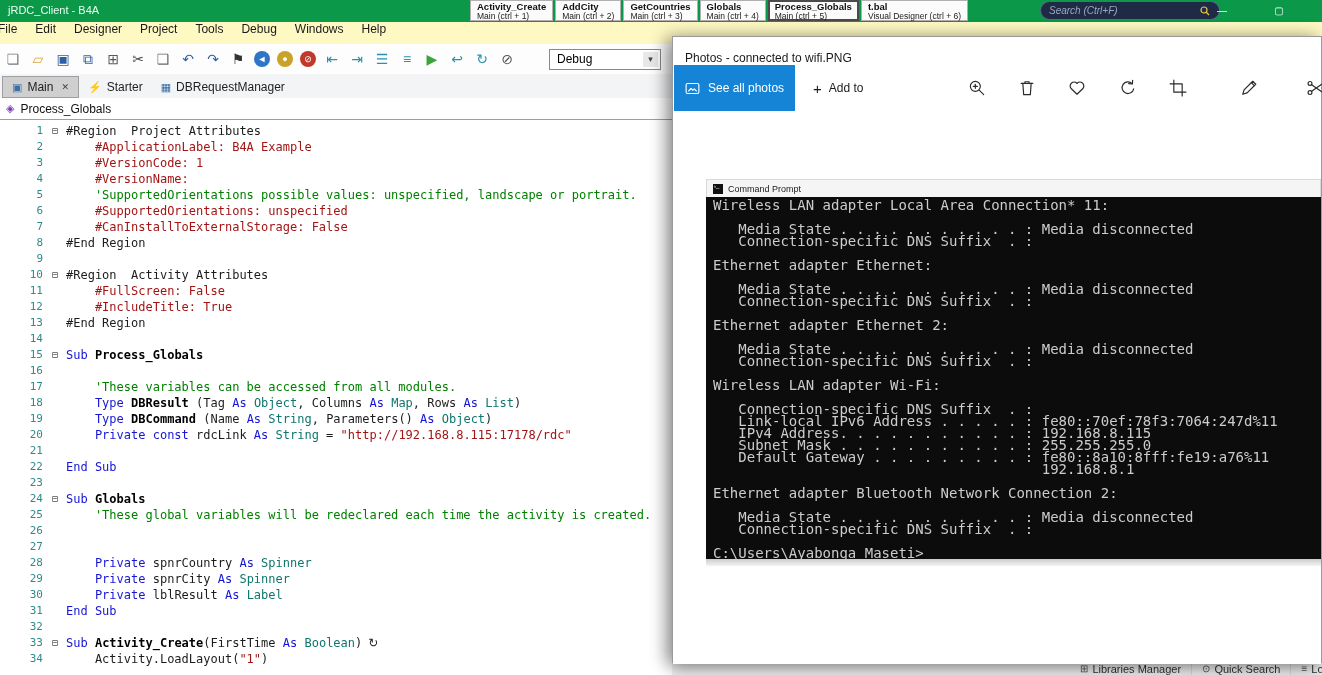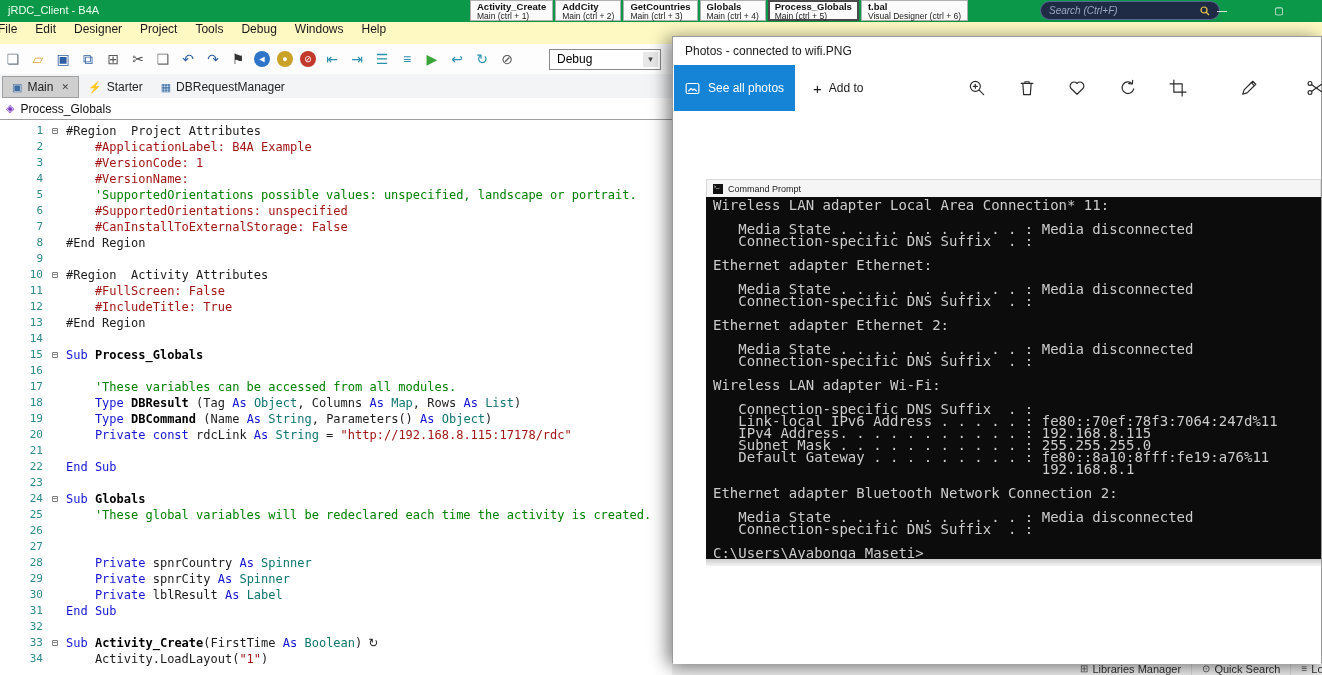--- a/index.html
+++ b/index.html
@@ -53,21 +53,21 @@
   .line-icon{margin-left:6px;color:#222;font-size:12px;font-family:"Liberation Sans",sans-serif;}
 
   
   .bottomstrip{position:absolute;left:672px;top:663px;width:650px;height:12px;background:#f3f3f3;display:flex;overflow:hidden;}
   .bstab{display:flex;gap:4px;align-items:flex-start;font-size:11px;color:#333;padding:0 10px;border-right:1px solid #ddd;cursor:pointer;white-space:nowrap;}
   .bstab:first-child{margin-left:398px;}
   .bico{font-size:10px;color:#555;}
 
   
   .photos{position:absolute;left:672px;top:36px;width:650px;height:627px;background:#fff;border:1px solid #9a9a9a;box-shadow:-7px 0 16px rgba(0,0,0,.30),0 7px 16px rgba(0,0,0,.30);}
-  .photos-titlebar{position:absolute;left:0;top:0;width:100%;height:28px;background:#fff;display:flex;align-items:center;padding-left:12px;font-size:12px;color:#1a1a1a;}
+  .photos-titlebar{position:absolute;left:0;top:0;width:100%;height:28px;background:#fff;display:flex;align-items:flex-end;padding-left:12px;font-size:12px;color:#1a1a1a;}
   .photos-toolbar{position:absolute;left:0;top:28px;width:100%;height:46px;background:#fff;}
   .seeall{position:absolute;left:1px;top:0;height:46px;width:121px;background:#1583d6;border:none;color:#fff;font-size:12px;display:flex;align-items:center;gap:7px;padding-left:10px;cursor:pointer;font-family:"Liberation Sans",sans-serif;}
   .seeall svg{width:17px;height:17px;fill:none;stroke:#fff;stroke-width:1.6;stroke-linecap:round;stroke-linejoin:round;flex:none;}
   .addto{position:absolute;left:140px;top:0;height:46px;background:transparent;border:none;font-size:12px;color:#1a1a1a;display:flex;align-items:center;gap:7px;cursor:pointer;font-family:"Liberation Sans",sans-serif;}
   .plus{font-size:15px;line-height:15px;}
   .p-ico{position:absolute;top:13px;width:20px;height:20px;cursor:pointer;}
   .p-ico svg{width:20px;height:20px;fill:none;stroke:#2a2a2a;stroke-width:1.4;stroke-linecap:round;stroke-linejoin:round;}
   .photo-canvas{position:absolute;left:0;top:74px;width:100%;height:553px;background:#fff;overflow:hidden;}
   .cmd-titlebar{position:absolute;left:33px;top:68px;right:0;height:18px;background:#f5f5f5;border:1px solid #d9d9d9;border-bottom:none;display:flex;align-items:center;gap:5px;padding-left:6px;font-size:9px;color:#222;}
   .cmd-ico{width:10px;height:10px;background:#111;display:inline-block;position:relative;flex:none;}

